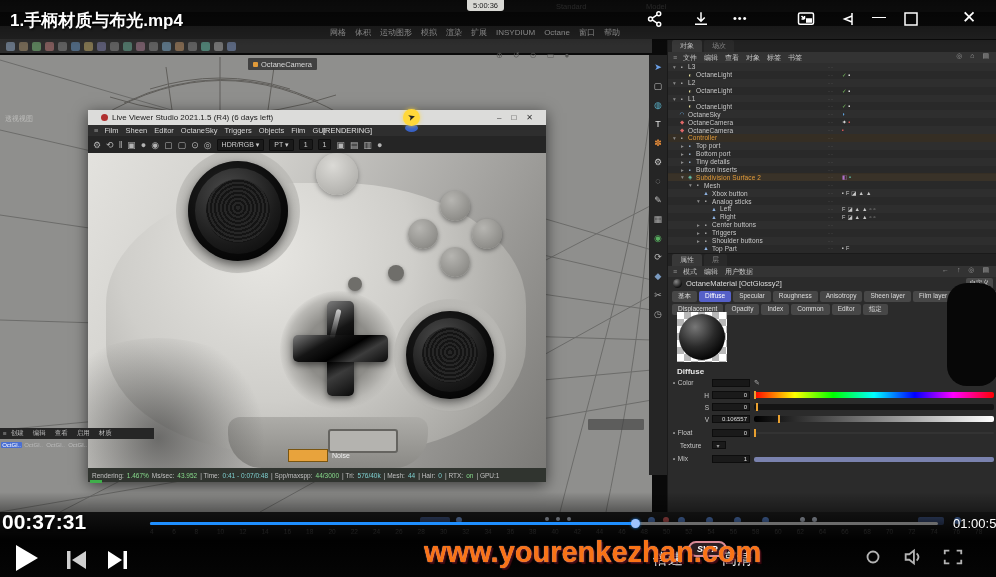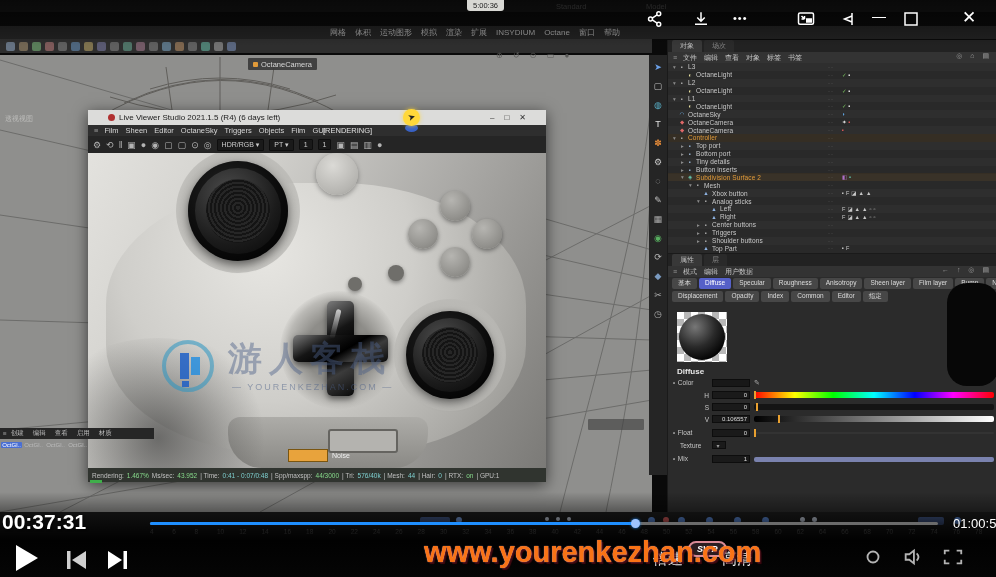--- a/index.html
+++ b/index.html
@@ -56,21 +56,21 @@
   .sechead{font-size:8px;font-weight:bold;color:#e8e8e8;}
   .prow{position:absolute;height:10px;display:flex;align-items:center;font-size:6.5px;color:#c8c8c8;width:322px;}
   .plabel{width:40px;flex:none;}
   .plabel.r{text-align:right;padding-right:3px;box-sizing:border-box;}
   .pfield{width:38px;height:8px;background:#1a1a1a;border:1px solid #0d0d0d;color:#ddd;font-size:6px;
           display:flex;align-items:center;justify-content:flex-end;padding-right:2px;box-sizing:border-box;flex:none;margin-right:4px;}
   .slider{position:relative;height:6px;flex:1;border-radius:2px;}
   .handle{position:absolute;top:-1px;width:2px;height:8px;background:#e8a030;}
   
   #lv{left:88px;top:110px;width:458px;height:372px;background:#242424;box-shadow:0 3px 14px rgba(0,0,0,.6);}
-  #lv-title{height:15px;background:#dcdcda;color:#1a1a1a;font-size:8px;display:flex;align-items:center;padding:0 20px;}
+  #lv-title{height:15px;background:#dcdcda;color:#1a1a1a;font-size:8px;display:flex;align-items:center;padding:0 13px;}
   #lv-title .wbtn{margin-left:10px;color:#333;font-size:8px;}
   #lv-menu{height:11px;background:#2e2e2e;display:flex;align-items:center;font-size:7.5px;color:#d6d6d6;padding-left:6px;position:relative;}
   #lv-menu .mi{margin-right:7px;}
   #lv-toolbar{height:17px;background:#252525;display:flex;align-items:center;padding-left:5px;font-size:9px;color:#b4b4b4;gap:5px;}
   .lvfield{background:#1a1a1a;border:1px solid #0e0e0e;color:#ccc;font-size:7px;padding:1px 4px;border-radius:1px;white-space:nowrap;}
   #lv-render{position:relative;height:315px;overflow:hidden;
      background:linear-gradient(118deg,#e3e2de 0%,#d0cfcb 30%,#a9a8a5 62%,#7b7a77 100%);}
   #lv-render .corner-shadow{position:absolute;left:-60px;bottom:-70px;width:260px;height:200px;border-radius:50%;
      background:radial-gradient(circle,rgba(30,30,30,.55),rgba(30,30,30,0) 65%);}
   #lv-status{height:14px;background:#30342f;display:flex;align-items:center;font-size:6.5px;padding-left:4px;white-space:nowrap;overflow:hidden;gap:3px;}
@@ -491,20 +491,25 @@
     </div>
     <div class="pmenu">
       <span class="burger">≡</span>
       <span class="row">
           <span class="mi">模式</span>
           <span class="mi">编辑</span>
           <span class="mi">用户数据</span>
         </span>
       <span class="rico">← ↑ ◎ ▤</span>
     </div>
+    <div id="attr-title">
+      <span class="matsphere"></span>
+      <span>OctaneMaterial [OctGlossy2]</span>
+      <span id="custom-btn">自定义</span>
+    </div>
     <div class="tabrow">
         <span class="atab">基本</span>
         <span class="atab on">Diffuse</span>
         <span class="atab">Specular</span>
         <span class="atab">Roughness</span>
         <span class="atab">Anisotropy</span>
         <span class="atab">Sheen layer</span>
         <span class="atab">Film layer</span>
         <span class="atab">Bump</span>
         <span class="atab">Normal</span>
@@ -686,29 +691,20 @@
         </span>
     </div>
     <div id="mat-thumbs">
         <div class="mthumb sel"><span class="ball"><i></i></span><div class="mname">OctGl..</div></div>
         <div class="mthumb"><span class="ball"><i></i></span><div class="mname">OctGl..</div></div>
         <div class="mthumb"><span class="ball"><i></i></span><div class="mname">OctGl..</div></div>
         <div class="mthumb bright"><span class="ball"><i></i></span><div class="mname">OctGl..</div></div>
       </div>
   </div>
 
-  <div class="abs" id="center-mark">
-    <div id="cm-logo">
-      <span class="b1"></span>
-        <span class="b2"></span>
-        <span class="b3"></span>
-    </div>
-    <div id="cm-brand">游人客栈</div>
-    <div id="cm-site">— <span>YOURENKEZHAN.COM</span> —</div>
-  </div>
 
   <div class="abs" id="ruler">
       <span class="rnum" style="left: 150px;">4</span>
       <span class="rnum" style="left: 172.3px;">6</span>
       <span class="rnum" style="left: 194.6px;">8</span>
       <span class="rnum" style="left: 216.9px;">10</span>
       <span class="rnum" style="left: 239.2px;">12</span>
       <span class="rnum" style="left: 261.5px;">14</span>
       <span class="rnum" style="left: 283.8px;">16</span>
       <span class="rnum" style="left: 306.1px;">18</span>
@@ -756,20 +752,21 @@
       <span class="rmark" style="left: 800px; width: 5px; height: 5px; background: rgb(207, 216, 232); border-radius: 50%;"></span>
       <span class="rmark" style="left: 812px; width: 5px; height: 5px; background: rgb(207, 216, 232); border-radius: 50%;"></span>
       <span class="rmark" style="left: 918px; width: 26px; height: 8px; background: rgba(100, 140, 230, 0.55); border-radius: 2px;"></span>
       <span class="rmark" style="left: 954px; width: 7px; height: 7px; background: rgb(95, 143, 224); border-radius: 50%;"></span>
     </div>
 
   <div class="abs" id="player">
     <div id="top-grad"></div>
     <div id="bot-grad"></div>
     <div id="osd-frag">5:00:36</div>
+    <div id="video-title">1.手柄材质与布光.mp4</div>
 
     <svg class="top-ico" style="left:644px;" viewBox="0 0 24 24">
         <g stroke="#fff" stroke-width="2" fill="none">
           <circle cx="6" cy="12" r="2.6"></circle>
           <circle cx="17" cy="5" r="2.6"></circle>
           <circle cx="17" cy="19" r="2.6"></circle>
           <path d="M8.3,10.8 L14.8,6.4 M8.3,13.2 L14.8,17.6"></path>
         </g>
       </svg>
     <svg class="top-ico" style="left:690px;" viewBox="0 0 24 24">

